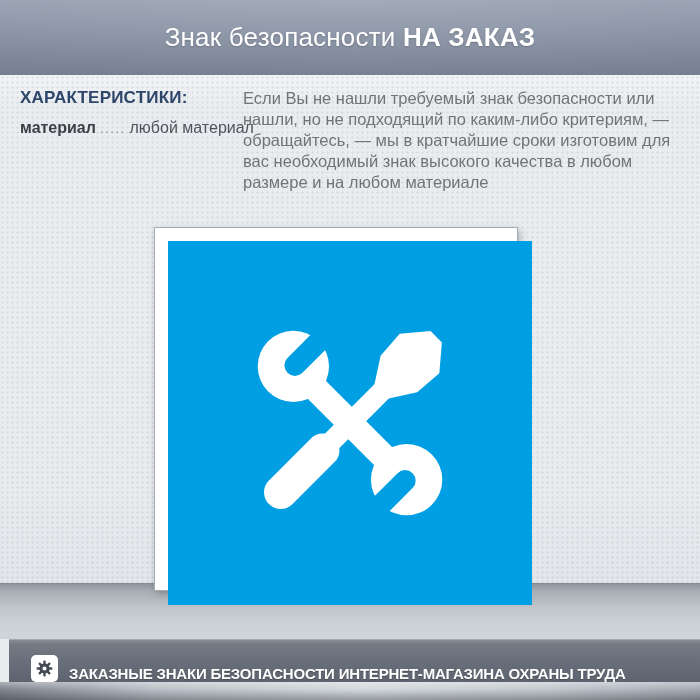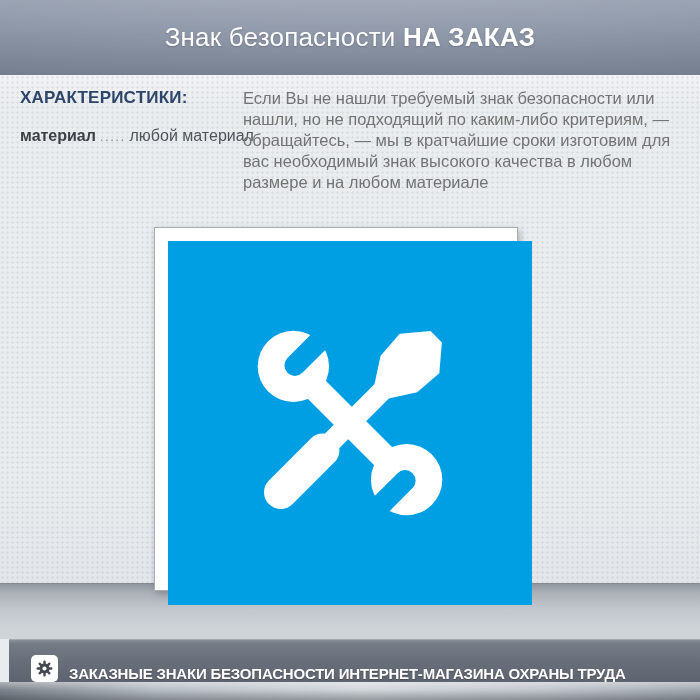--- a/index.html
+++ b/index.html
@@ -33,21 +33,21 @@
   
   .floor {
     position:absolute; left:0; top:583px; width:700px; height:56px; z-index:2;
     border-top:1px solid #868c93;
     background:linear-gradient(180deg,#90969d 0%, #a9aeb5 14%, #c2c7cd 45%, #ced3d8 78%, #cfd4d9 100%);
   }
 
   
   .chars { position:absolute; left:20px; top:88px; width:215px; z-index:3; }
   .desc  { position:absolute; left:243px; top:88px; width:452px; z-index:3; }
-  .section-heading { font-size:17px; font-weight:700; color:#2e4669; letter-spacing:0.2px; margin-bottom:15px; }
+  .section-heading { font-size:17px; font-weight:700; color:#2e4669; letter-spacing:0.2px; margin-bottom:7px; }
   .spec-row { font-size:16px; line-height:26px; color:#4e545b; white-space:nowrap; }
   .spec-row b { color:#3b4046; font-weight:700; }
   .spec-row .dots { color:#8a9098; letter-spacing:1.5px; font-size:13px; margin:0 4px; }
   .desc p { font-size:16.5px; line-height:21px; color:#737373; }
 
   
   .plaque {
     position:absolute; left:154px; top:227px; width:364px; height:364px; z-index:4;
     background:#ffffff; padding:13px; border:1px solid #a6abb0;
     box-shadow:2px 3px 7px rgba(80,86,93,0.40);

